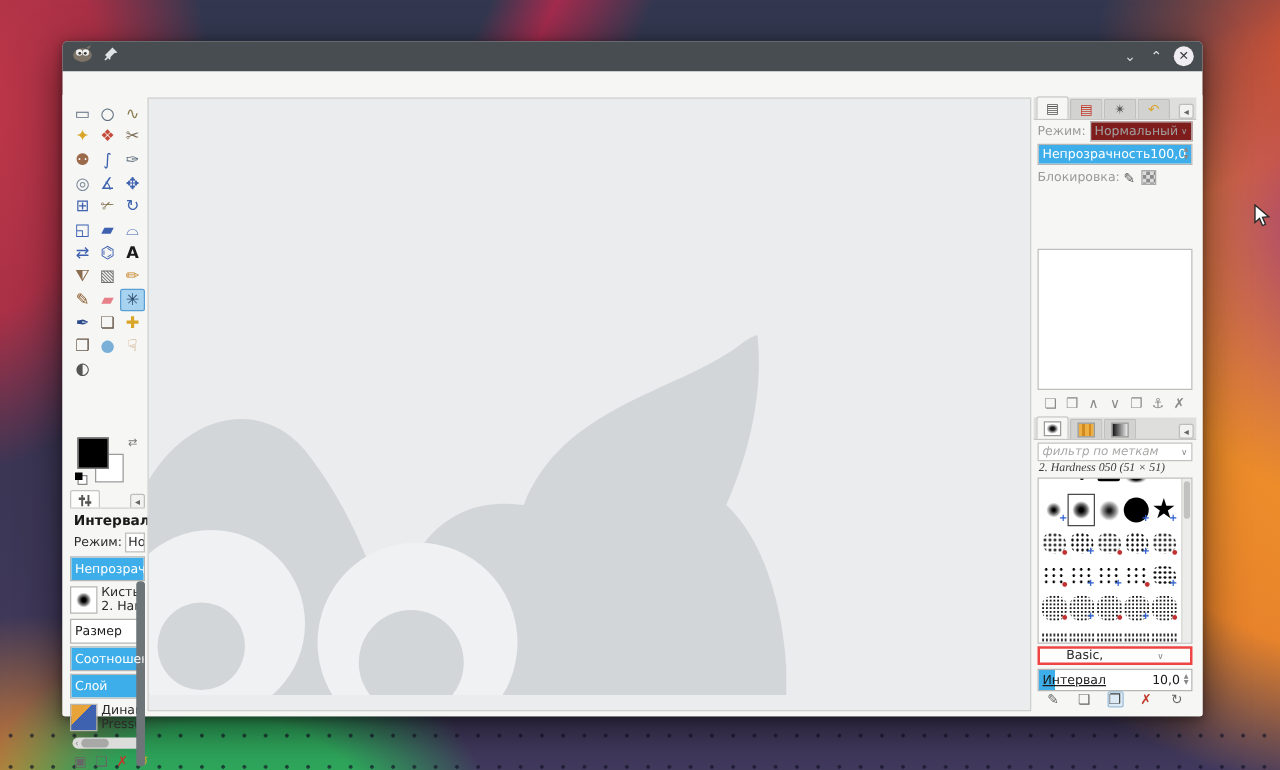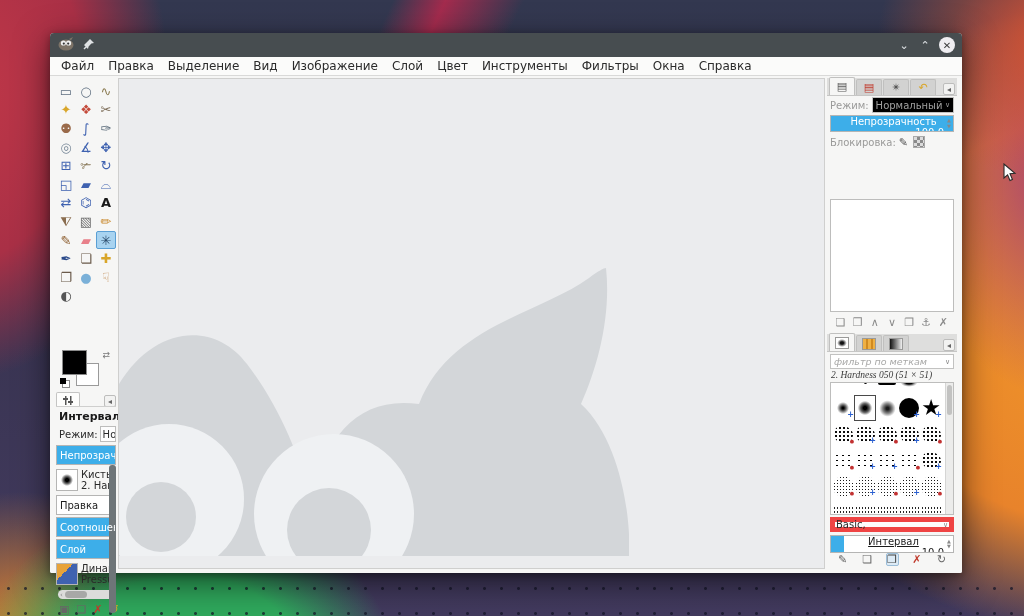--- a/index.html
+++ b/index.html
@@ -97,22 +97,22 @@
     display:flex;align-items:center;justify-content:center;font-size:11px;margin-right:1px;}
   .dtab.selected{background:#f6f6f5;height:18px;}
   .tabicon{width:14px;height:12px;border:1px solid #9a9a99;background:#fff;}
   .tabicon.icon-brush{background:#fff radial-gradient(closest-side,#111 25%,rgba(0,0,0,.4) 55%,transparent 80%);}
   .tabicon.icon-pattern{background:repeating-linear-gradient(90deg,#efb043 0 3px,#d08a20 3px 5px);}
   .tabicon.icon-gradient{background:linear-gradient(90deg,#111,#f0f0f0);}
   .rowline{display:flex;align-items:center;gap:3px;padding:0 3px;height:18px;font-size:10px;}
   .disabled-label{color:#9a9a99;}
   .combo{flex:1;display:flex;align-items:center;border:1px solid #c2c2c1;background:#fdfdfd;height:16px;font-size:10px;padding:0 3px;color:#2a2a2a;overflow:hidden;white-space:nowrap;}
   .combo .chev{margin-left:auto;font-size:7px;color:#999;}
-  .combo.disabled{color:#a0a09f;background:#000000;}
-  .bigslider{position:relative;height:17px;margin:1px 3px;border:1px solid #b5b5b4;background:#fff;font-size:10px;display:flex;align-items:center;overflow:hidden;flex-direction:column;}
+  .combo.disabled{color:#a0a09f;background:#7f1d1d;}
+  .bigslider{position:relative;height:17px;margin:1px 3px;border:1px solid #b5b5b4;background:#fff;font-size:10px;display:flex;align-items:center;overflow:hidden;}
   .lockicons{display:flex;align-items:center;gap:5px;}
   .checker{width:12px;height:12px;background:repeating-conic-gradient(#8a8a8a 0 25%,#dcdcdc 0 50%);background-size:6px 6px;border:1px solid #aaa;}
   .layerlist{position:absolute;left:3px;right:3px;top:121px;bottom:20px;background:#fff;border:1px solid #bdbdbc;}
   .dockbtns{position:absolute;left:3px;right:3px;bottom:2px;height:16px;display:flex;align-items:center;justify-content:space-between;padding:0 4px;}
   .filterbox{display:flex;align-items:center;margin:2px 3px 0 3px;height:15px;border:1px solid #c2c2c1;background:#fff;font-size:9.5px;padding:0 3px;}
   .filterbox .ph{font-style:italic;color:#a8a8a7;}
   .filterbox .chev{margin-left:auto;font-size:7px;color:#888;}
   .brushname{font-style:italic;font-size:9.5px;color:#3a3a3a;padding:1px 0 1px 4px;white-space:nowrap;font-family:Liberation Serif, serif;}
   .brushgridwrap{position:absolute;left:3px;right:3px;top:48px;height:133px;background:#fff;border:1px solid #bdbdbc;overflow:hidden;}
   .brushgrid{display:grid;grid-template-columns:repeat(5,22px);grid-auto-rows:26px;margin-top:-14px;margin-left:1px;}
@@ -129,21 +129,21 @@
   .b-star::before{content:"★";font-size:22px;color:#000;line-height:1;}
   .b-splat::before{content:"";width:19px;height:17px;border-radius:45% 60% 50% 55%;background-image:radial-gradient(rgba(0,0,0,.95) 34%,transparent 42%);background-size:4px 4px;}
   .b-speck::before{content:"";width:18px;height:15px;background-image:radial-gradient(#000 22%,transparent 30%);background-size:6px 5px;}
   .b-noise::before{content:"";width:21px;height:21px;border-radius:50%;background-image:radial-gradient(rgba(0,0,0,.9) 30%,transparent 38%);background-size:3px 3px;}
   .b-tex::before{content:"";width:21px;height:13px;background-image:radial-gradient(rgba(0,0,0,.85) 32%,transparent 42%);background-size:3px 4px;}
   .mk{position:absolute;right:0;bottom:1px;line-height:1;}
   .mk.m-plus::after{content:"+";color:#2a5fd0;font-size:8px;font-weight:bold;}
   .mk.m-red::after{content:"●";color:#c23232;font-size:5px;}
   .gridscroll{position:absolute;right:0;top:0;bottom:0;width:8px;background:#ececeb;border-left:1px solid #d5d5d4;}
   .gridscroll .gthumb{position:absolute;left:1px;right:1px;top:2px;height:30px;background:#c2c2c1;border-radius:3px;}
-  .tagcombo{position:absolute;left:3px;right:3px;top:183px;height:15px;display:flex;align-items:center;border:5px solid #ef4444;background:#fdfdfd;font-size:10px;padding:0 1px;color:#2a2a2a;}
+  .tagcombo{position:absolute;left:3px;right:3px;top:183px;height:15px;display:flex;align-items:center;border:2px solid #ef4444;background:#fdfdfd;font-size:10px;padding:0 21px;color:#2a2a2a;}
   .tagcombo .chev{margin-left:auto;font-size:7px;color:#888;}
   .spacingslider{position:absolute;left:3px;right:3px;top:201px;height:18px;}
   .brushbtns{position:absolute;left:3px;right:3px;bottom:2px;height:16px;display:flex;align-items:center;justify-content:space-between;padding:0 6px;}
 
   
   .cursor{position:absolute;left:1003px;top:163px;z-index:50;pointer-events:none;}
 </style>
 </head>
 <body>
 
@@ -172,34 +172,20 @@
             </svg>
         </span>
       </div>
       <div class="tb-ctrls">
         <span class="tb-chev">⌄</span>
         <span class="tb-chev">⌃</span>
         <span class="tb-close">✕</span>
       </div>
     </div>
 
-    <div class="menubar">
-
-    <div class="mi">Файл</div>
-        <div class="mi">Правка</div>
-        <div class="mi">Выделение</div>
-        <div class="mi">Вид</div>
-        <div class="mi">Изображение</div>
-        <div class="mi">Слой</div>
-        <div class="mi">Цвет</div>
-        <div class="mi">Инструменты</div>
-        <div class="mi">Фильтры</div>
-        <div class="mi">Окна</div>
-        <div class="mi">Справка</div>
-      </div>
 
     <div class="content">
 
       <div class="leftdock">
         <div class="tbx">
 
         <div class="tool">
               <span class="glyph" style="color: rgb(95, 111, 128);">▭</span>
             </div>
             <div class="tool">
@@ -328,21 +314,21 @@
             <span class="lab">Непрозрачно</span>
           </div>
           <div class="resrow">
             <span class="respreview brushdot"></span>
             <span class="reslabels">
               <div>Кисть</div>
               <div>2. Hard</div>
             </span>
           </div>
           <div class="slider">
-            <span class="lab">Правка</span>
+            <span class="lab">Размер</span>
           </div>
           <div class="slider filled">
             <span class="fill" style="width:100%"></span>
             <span class="lab">Соотношени</span>
           </div>
           <div class="slider filled">
             <span class="fill" style="width:100%"></span>
             <span class="lab">Слой</span>
           </div>
           <div class="resrow" style="position:relative;">

